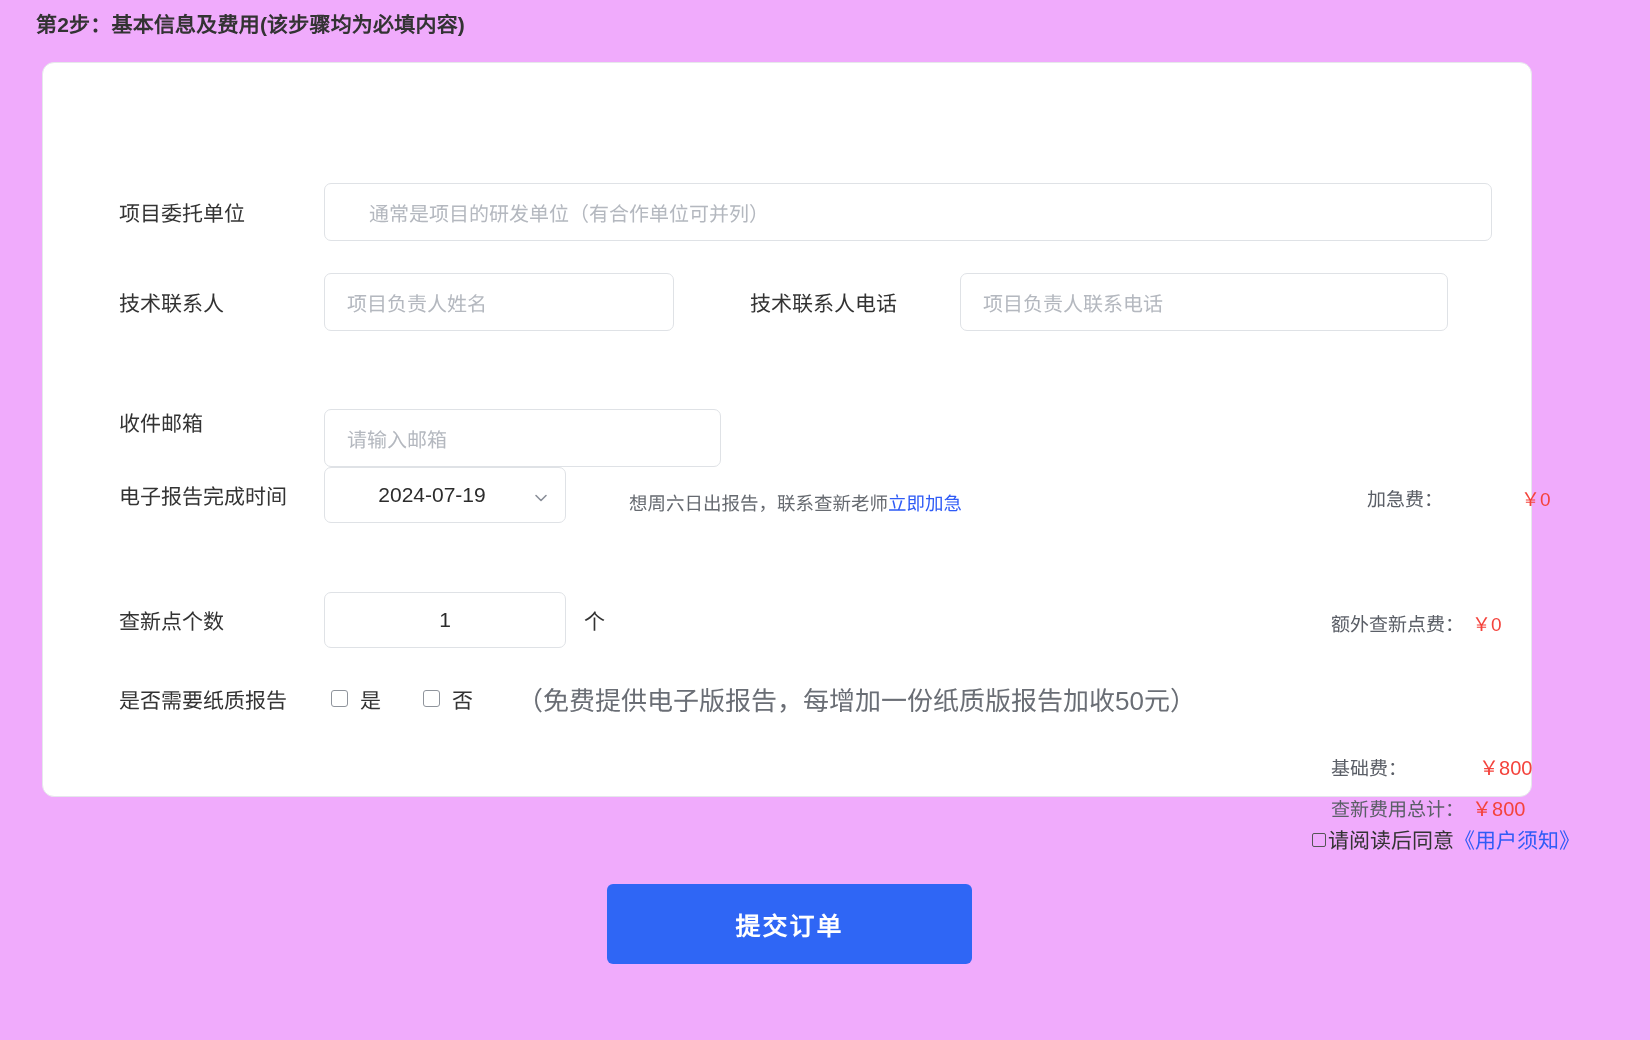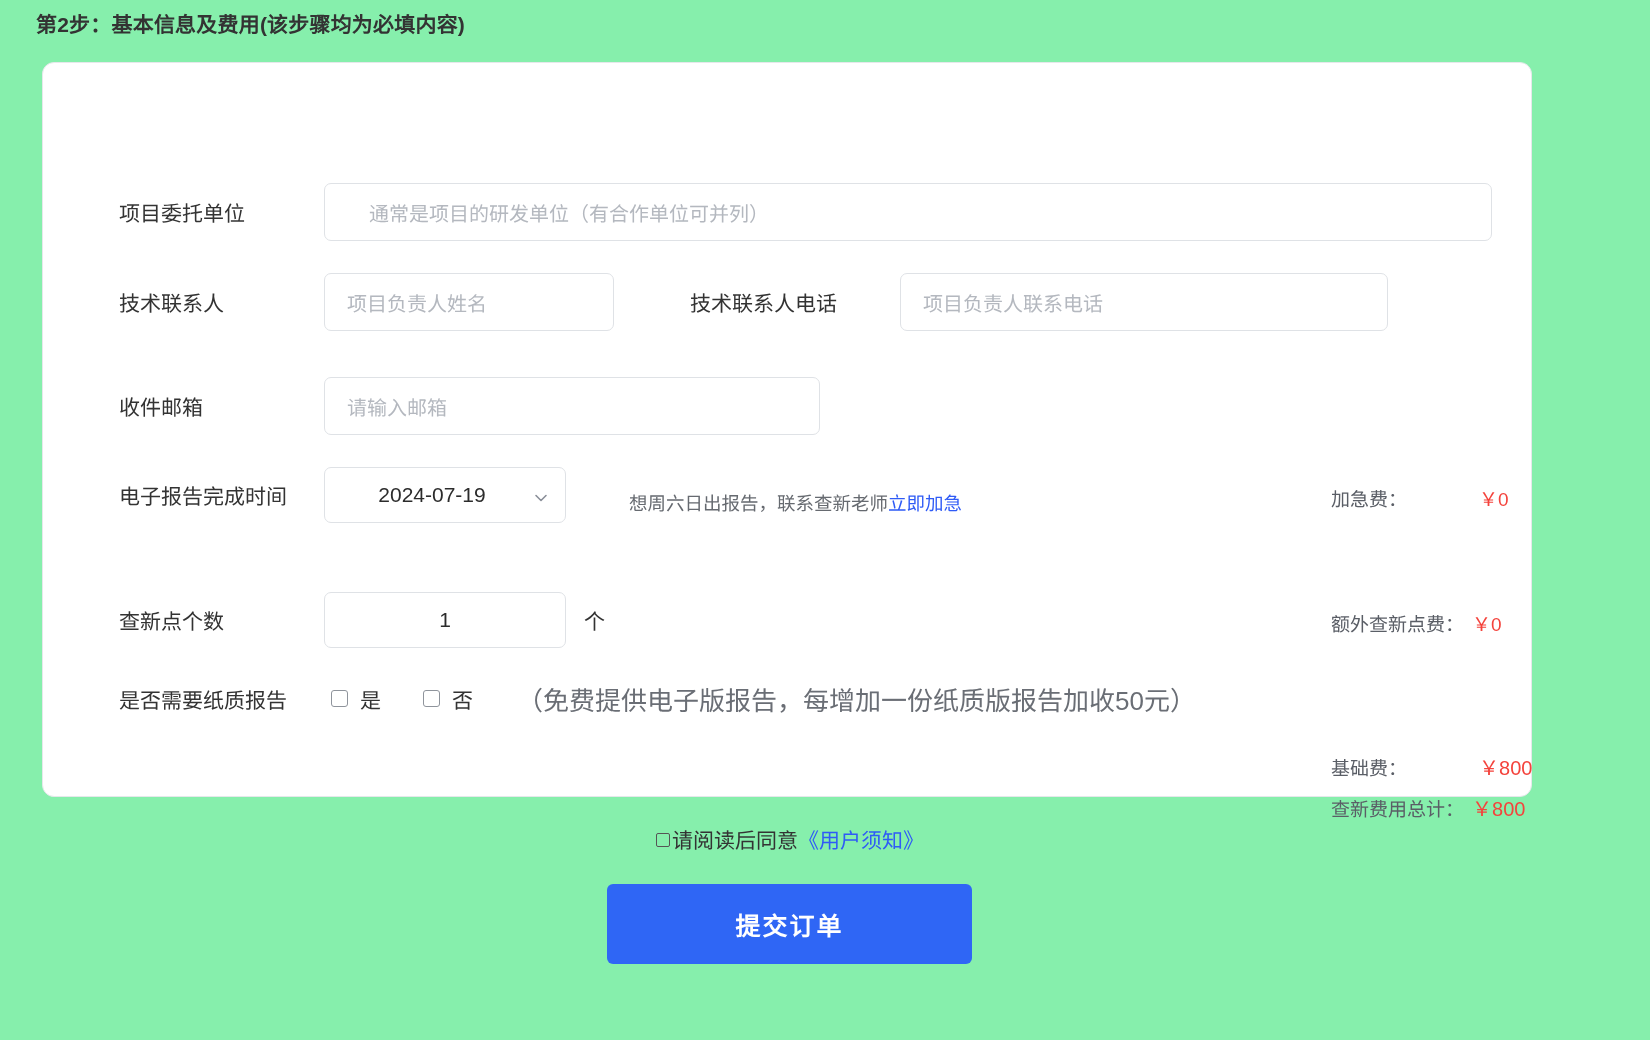--- a/index.html
+++ b/index.html
@@ -9,21 +9,21 @@
     width: 1650px; height: 1040px;
     background: #ffffff;
     font-family: "Liberation Sans", "DejaVu Sans", sans-serif;
     color: #303133;
     -webkit-font-smoothing: antialiased;
   }
   #page {
     position: relative;
     width: 1650px;
     height: 1040px;
-    background: #86efac;
+    background: #f0abfc;
     overflow: hidden;
   }
 
   
   .step-title {
     position: absolute;
     left: 36px;
     top: 8px;
     font-size: 21px;
     font-weight: bold;
@@ -75,26 +75,26 @@
   #row-contact  { left: 76px; top: 210px; }
   #row-email    { left: 76px; top: 314px; }
   #row-date     { left: 76px; top: 404px; }
   #row-points   { left: 76px; top: 529px; }
   #row-paper    { left: 76px; top: 617px; }
 
   #row-client .lbl { width: 205px; }
   #row-client .inp { width: 1168px; padding-left: 44px; }
 
   #row-contact .lbl-a { width: 205px; }
-  #row-contact .inp-a { width: 290px; }
+  #row-contact .inp-a { width: 350px; }
   #row-contact .lbl-b { width: 210px; margin-left: 76px; }
   #row-contact .inp-b { width: 488px; }
 
   #row-email .lbl { width: 205px; }
-  #row-email .inp { width: 496px; }
+  #row-email .inp { width: 397px; margin-top: 32px; }
 
   
   .select {
     width: 242px;
     height: 56px;
     border: 1px solid #dfe2e6;
     border-radius: 7px;
     display: flex;
     align-items: center;
     justify-content: center;
@@ -138,21 +138,21 @@
   .fee {
     position: absolute;
     display: flex;
     align-items: baseline;
     white-space: nowrap;
     font-size: 19px;
   }
   .fee .fee-label { color: #5a5e66; }
   .fee .fee-value { color: #f4433c; margin-left: 6px; }
 
-  #fee-rush     { left: 1288px; top: 421px; }
+  #fee-rush     { left: 1324px; top: 421px; gap: 6px; }
   #fee-rush .fee-value { margin-left: 72px; }
   #fee-extra    { left: 1288px; top: 546px; }
   #fee-extra .fee-value { margin-left: 8px; }
   #fee-base     { left: 1288px; top: 689px; }
   #fee-base .fee-value { margin-left: 72px; }
   #fee-total    { left: 1288px; top: 730px; }
   #fee-total .fee-value { margin-left: 8px; }
   #fee-base .fee-value, #fee-total .fee-value { font-size: 20px; }
 
   
@@ -202,21 +202,21 @@
     white-space: nowrap;
     margin-left: 2px;
   }
 
   
   .agreement {
     position: absolute;
     left: 0;
     top: 824px;
     width: 1580px;
-    text-align: center;
+    text-align: right;
     font-size: 21px;
     color: #333;
     white-space: nowrap;
   }
   .agreement .cbox-sm {
     display: inline-block;
     width: 14px; height: 14px;
     border: 1.6px solid #555;
     border-radius: 2px;
     vertical-align: 1px;

